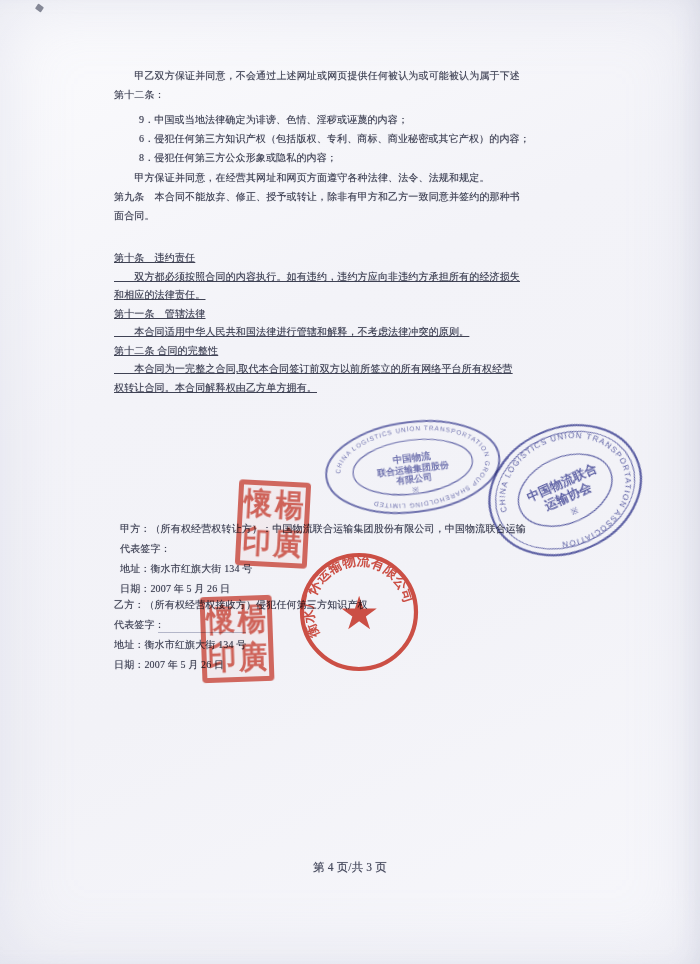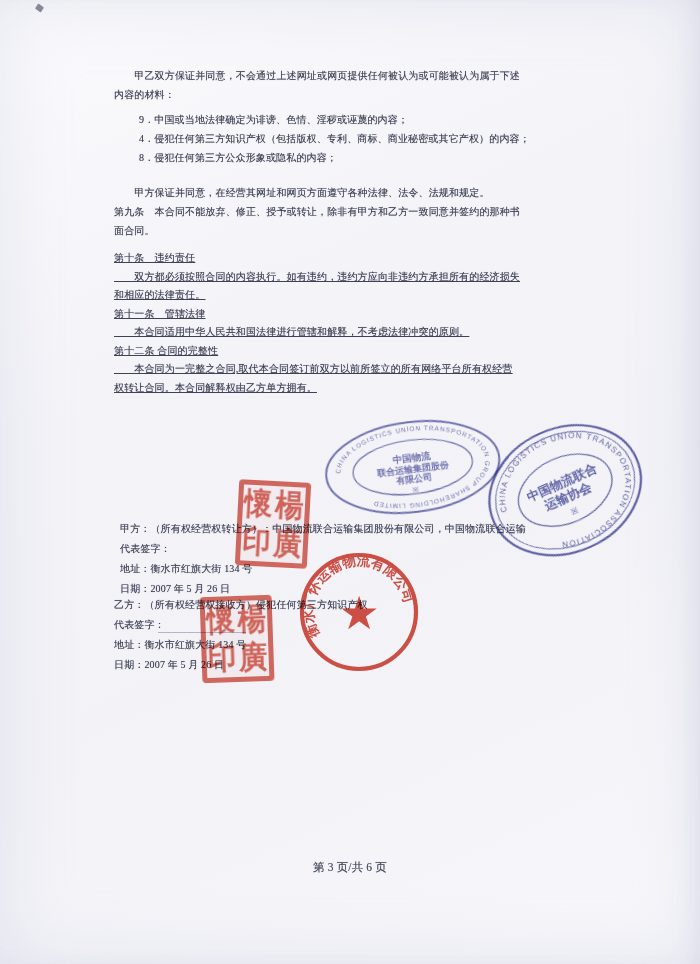--- a/index.html
+++ b/index.html
@@ -12,21 +12,21 @@
          transform:rotate(35deg);border-radius:1px;opacity:.8;}
 
   .tblock{position:absolute;color:#3f4254;font-size:10px;letter-spacing:.15px;
           text-shadow:0 0 .7px rgba(63,66,90,.55);white-space:pre;}
   .tblock .line{height:18.5px;line-height:18.5px;}
   .lh19 .line{height:19.2px;line-height:19.2px;}
   .lh20 .line{height:20px;line-height:20px;}
 
   #para1{left:114px;top:66px;}
   #items{left:139px;top:110px;}
-  #para2{left:114px;top:183px;}
+  #para2{left:114px;top:168px;}
   #sections{left:114px;top:249px;text-decoration:underline;}
   #party-a{left:120px;top:473px;margin-top:46px;}
   #party-b{left:114px;top:595px;}
   #footer{left:0;right:0;top:860px;text-align:center;font-size:11.5px;color:#474b5e;}
 
   .sig-line{position:absolute;left:158px;top:632px;width:88px;height:1px;
             background:rgba(110,118,150,.48);}
 
   .stamp{position:absolute;mix-blend-mode:multiply;}
   #seal-square-a{left:237px;top:481px;transform:rotate(3deg);}
@@ -41,35 +41,35 @@
   #stamp-oval-b{left:484px;top:424px;transform:rotate(-24deg);opacity:.88;filter:blur(.25px);}
   #seal-round{left:298px;top:551px;opacity:.87;filter:blur(.3px);}
 </style>
 </head>
 <body>
 
 <div class="page">
 
   <div class="speck"></div>
 
-  <div id="para1" class="tblock lh19"><div class="line">　　甲乙双方保证并同意，不会通过上述网址或网页提供任何被认为或可能被认为属于下述</div><div class="line">内容的材料：</div></div>
+  <div id="para1" class="tblock lh19"><div class="line">　　甲乙双方保证并同意，不会通过上述网址或网页提供任何被认为或可能被认为属于下述</div><div class="line">第十二条：</div></div>
 
-  <div id="items" class="tblock lh19"><div class="line">9．中国或当地法律确定为诽谤、色情、淫秽或诬蔑的内容；</div><div class="line">4．侵犯任何第三方知识产权（包括版权、专利、商标、商业秘密或其它产权）的内容；</div><div class="line">8．侵犯任何第三方公众形象或隐私的内容；</div></div>
+  <div id="items" class="tblock lh19"><div class="line">9．中国或当地法律确定为诽谤、色情、淫秽或诬蔑的内容；</div><div class="line">6．侵犯任何第三方知识产权（包括版权、专利、商标、商业秘密或其它产权）的内容；</div><div class="line">8．侵犯任何第三方公众形象或隐私的内容；</div></div>
 
   <div id="para2" class="tblock lh19"><div class="line">　　甲方保证并同意，在经营其网址和网页方面遵守各种法律、法令、法规和规定。</div><div class="line">第九条　本合同不能放弃、修正、授予或转让，除非有甲方和乙方一致同意并签约的那种书</div><div class="line">面合同。</div></div>
 
   <div id="sections" class="tblock"><div class="line">第十条　违约责任</div><div class="line">　　双方都必须按照合同的内容执行。如有违约，违约方应向非违约方承担所有的经济损失</div><div class="line">和相应的法律责任。</div><div class="line">第十一条　管辖法律</div><div class="line">　　本合同适用中华人民共和国法律进行管辖和解释，不考虑法律冲突的原则。</div><div class="line">第十二条 合同的完整性</div><div class="line">　　本合同为一完整之合同,取代本合同签订前双方以前所签立的所有网络平台所有权经营</div><div class="line">权转让合同。本合同解释权由乙方单方拥有。</div></div>
 
   <div id="party-a" class="tblock lh20"><div class="line">甲方：（所有权经营权转让方）：中国物流联合运输集团股份有限公司，中国物流联合运输</div><div class="line">代表签字：</div><div class="line">地址：衡水市红旗大街 134 号</div><div class="line">日期：2007 年 5 月 26 日</div></div>
 
   <div id="party-b" class="tblock lh20"><div class="line">乙方：（所有权经营权接收方）侵犯任何第三方知识产权</div><div class="line">代表签字：</div><div class="line">地址：衡水市红旗大街 134 号</div><div class="line">日期：2007 年 5 月 26 日</div></div>
 
   <div class="sig-line"></div>
 
-  <div id="footer" class="tblock">第 3 页/共 6 页</div>
+  <div id="footer" class="tblock">第 4 页/共 3 页</div>
 
   <div id="stamp-oval-a" class="stamp">
     <svg width="182" height="96" viewBox="0 0 182 96">
       <defs>
         <path id="ovalA-ring" d="M 18 48 A 73 36 0 1 1 164 48 A 73 36 0 1 1 18 48"></path>
       </defs>
       <ellipse cx="91" cy="48" rx="87" ry="45" fill="none" stroke="#4d519e" stroke-width="2"></ellipse>
       <ellipse cx="91" cy="48" rx="60" ry="27" fill="none" stroke="#4d519e" stroke-width="1.2"></ellipse>
       <text font-size="6.4" fill="#4d519e" font-family="Liberation Sans, sans-serif" letter-spacing="1">
         <textPath href="#ovalA-ring" startOffset="2">CHINA LOGISTICS UNION TRANSPORTATION GROUP SHAREHOLDING LIMITED</textPath>

